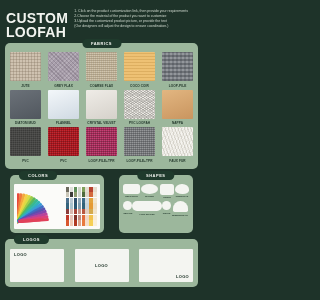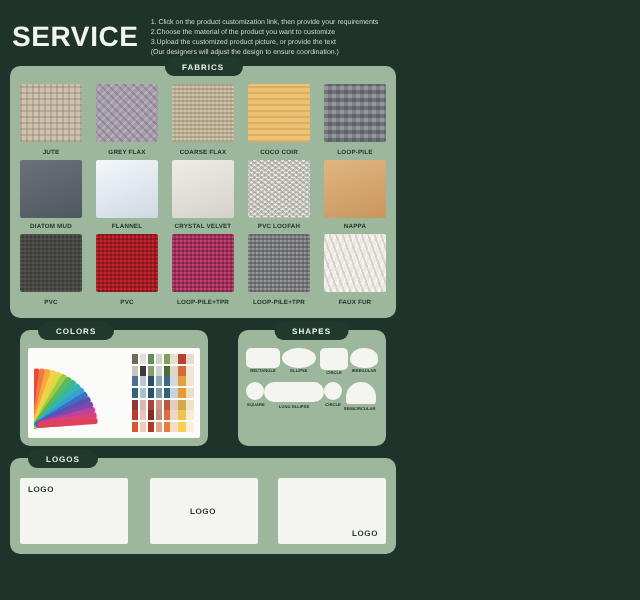--- a/index.html
+++ b/index.html
@@ -126,21 +126,22 @@
   .lb-c{align-items:center;justify-content:center;}
   .lb-br{align-items:flex-end;justify-content:flex-end;}
 </style>
 </head>
 <body>
 
 <div class="page">
 
   <div class="header">
     <div class="title">
-      <div>SERVICE</div>
+      <div>CUSTOM</div>
+      <div>LOOFAH</div>
     </div>
     <div class="intro">
       <p>1. Click on the product customization link, then provide your requirements</p>
       <p>2.Choose the material of the product you want to customize</p>
       <p>3.Upload the customized product picture, or provide the text</p>
       <p>(Our designers will adjust the design to ensure coordination.)</p>
     </div>
   </div>
 
   <div class="panel fabrics">

